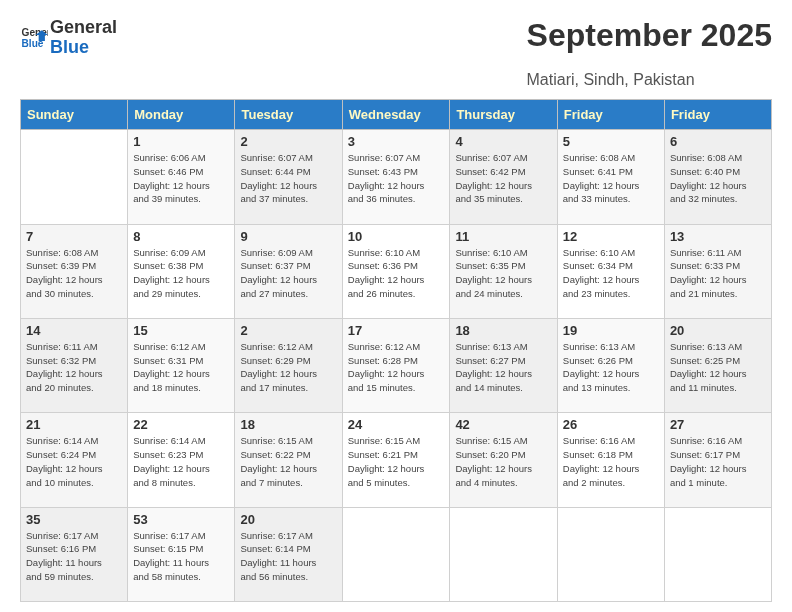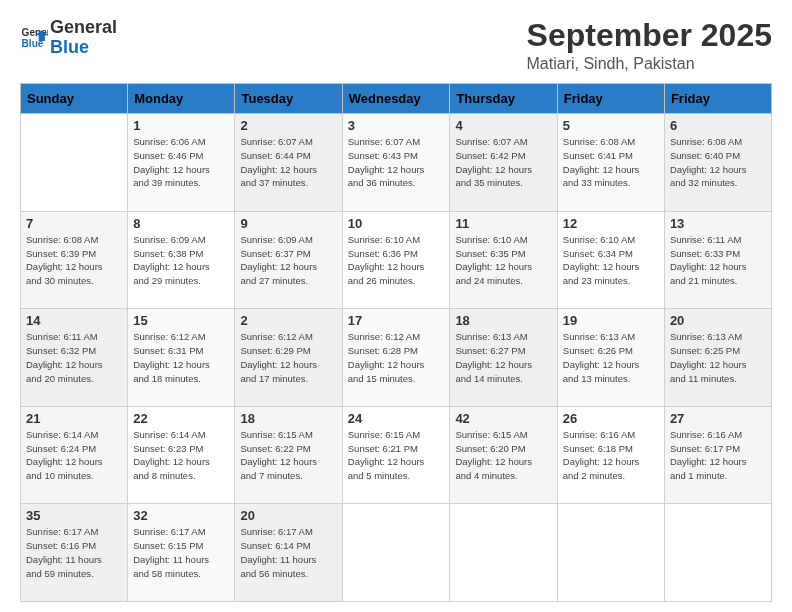--- a/index.html
+++ b/index.html
@@ -46,30 +46,30 @@
     }
     .main-title {
       font-size: 32px;
       font-weight: bold;
       color: #333;
       line-height: 1.1;
     }
     .subtitle {
       font-size: 16px;
       color: #555;
-      margin-top: 2px;
+      margin-top: 18px;
     }
     .calendar {
       width: 100%;
       border-collapse: collapse;
       flex: 1;
     }
     .calendar thead tr th {
       background-color: #2a7cc7;
-      color: #000000;
+      color: #fef9c3;
       font-size: 13px;
       font-weight: bold;
       text-align: left;
       padding: 7px 6px;
       border: 1px solid #c0c0c0;
     }
     .calendar tbody tr td {
       border: 1px solid #d0d0d0;
       vertical-align: top;
       padding: 4px 5px;
@@ -338,21 +338,21 @@
         </tr>
         <tr>
           <td>
             <span class="day-number">35</span>
             <div class="day-info" style="white-space: pre-line;">Sunrise: 6:17 AM
 Sunset: 6:16 PM
 Daylight: 11 hours
 and 59 minutes.</div>
           </td>
           <td>
-            <span class="day-number">32</span>
+            <span class="day-number">53</span>
             <div class="day-info" style="white-space: pre-line;">Sunrise: 6:17 AM
 Sunset: 6:15 PM
 Daylight: 11 hours
 and 58 minutes.</div>
           </td>
           <td>
             <span class="day-number">20</span>
             <div class="day-info" style="white-space: pre-line;">Sunrise: 6:17 AM
 Sunset: 6:14 PM
 Daylight: 11 hours

